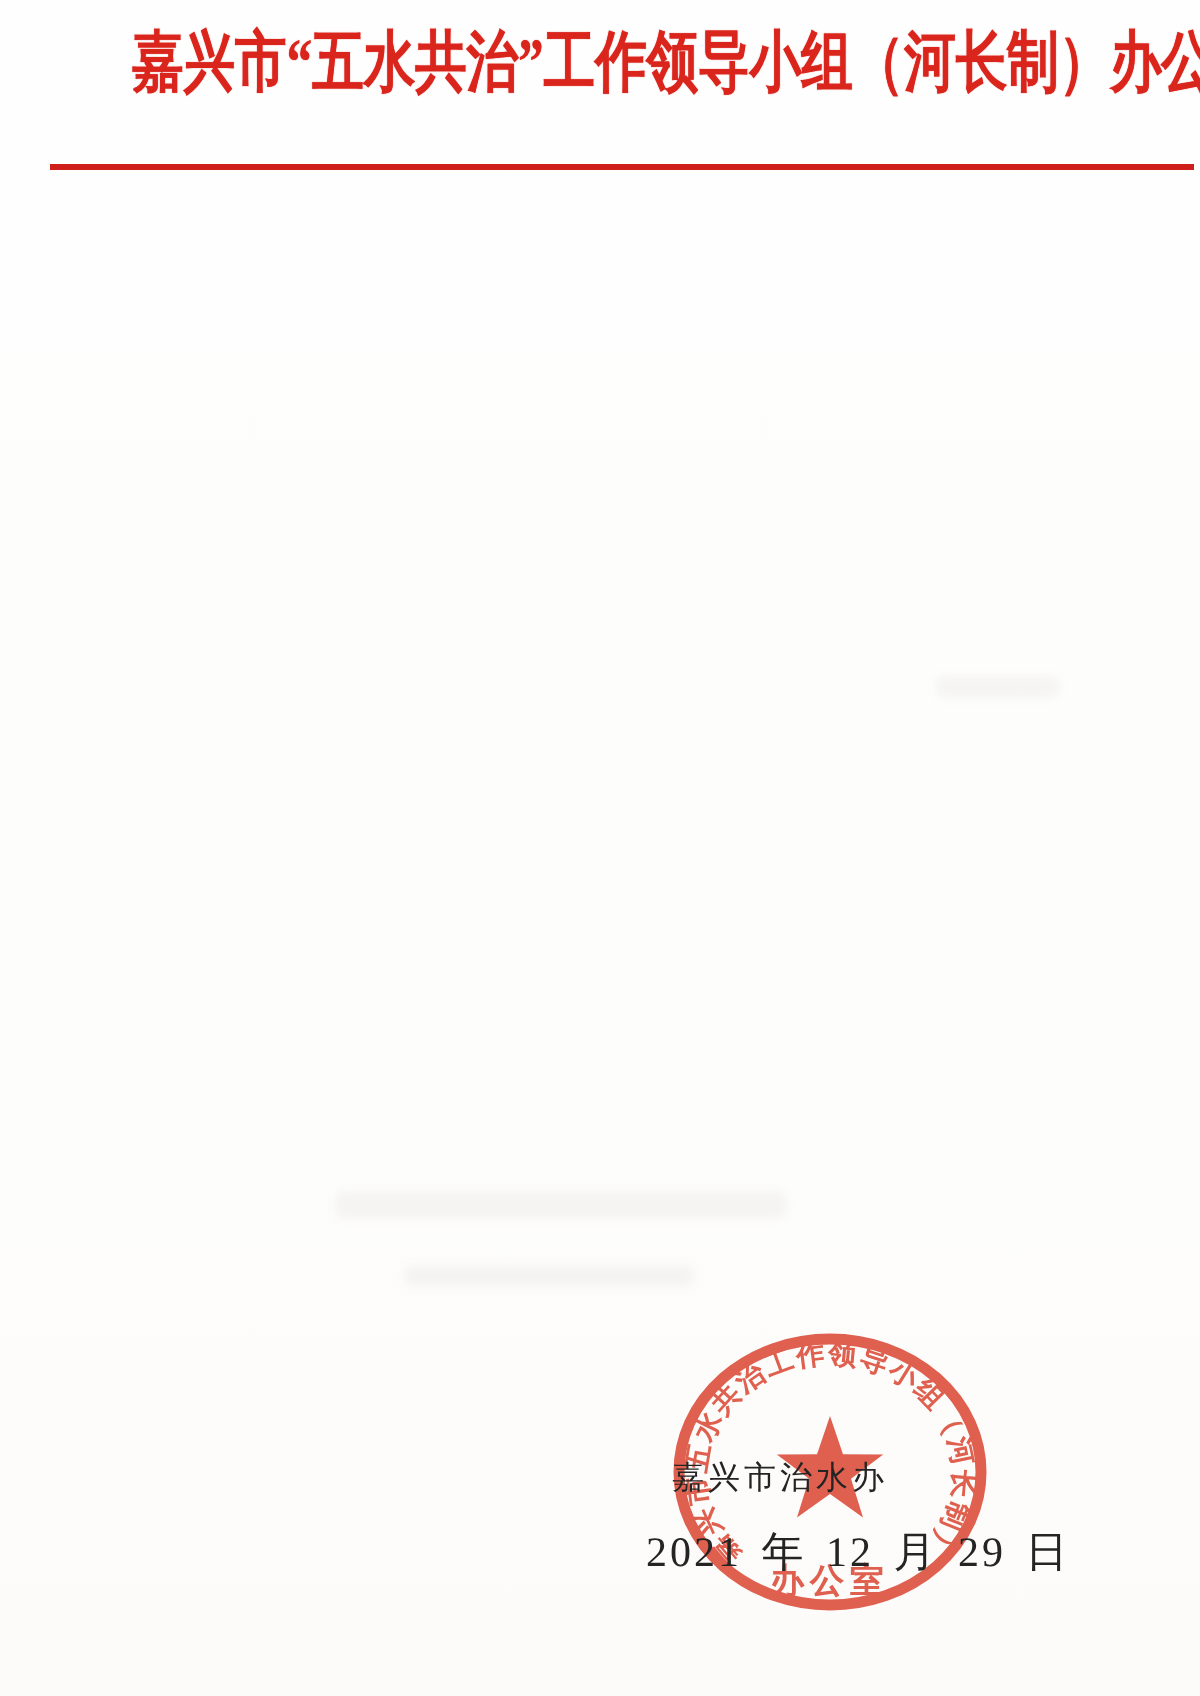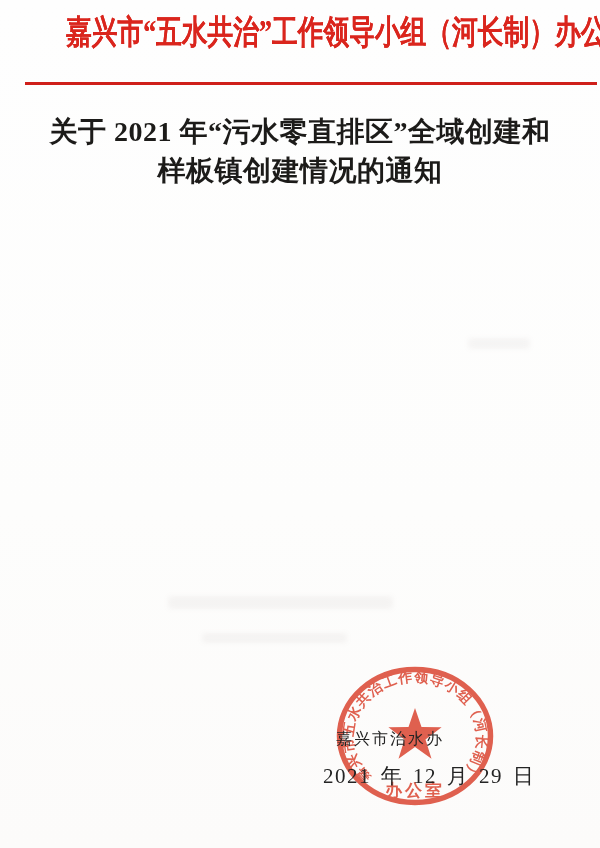--- a/index.html
+++ b/index.html
@@ -100,24 +100,20 @@
 </style>
 </head>
 <body>
 
 <div class="page">
 
   <div class="org-header">嘉兴市“五水共治”工作领导小组（河长制）办公室</div>
 
   <div class="red-line"></div>
 
-  <div class="doc-title">
-    <div>关于 2021 年“污水零直排区”全域创建和</div>
-    <div>样板镇创建情况的通知</div>
-  </div>
 
 
   <div class="smudge s1"></div>
   <div class="smudge s2"></div>
   <div class="smudge s3"></div>
 
   <svg class="seal" viewBox="0 0 162 145">
     <ellipse cx="81" cy="71" rx="75.5" ry="66.5" fill="none" stroke="#dc4b38" stroke-width="5.5"></ellipse>
     <polygon points="81,43 87.5,62.1 107.6,62.3 91.5,74.4 97.5,93.7 81,82 64.5,93.7 70.5,74.4 54.4,62.3 74.5,62.1" fill="#dc4b38"></polygon>
     <path id="sealArc" d="M 37,112 A 62,56 0 1 1 125,112" fill="none"></path>

